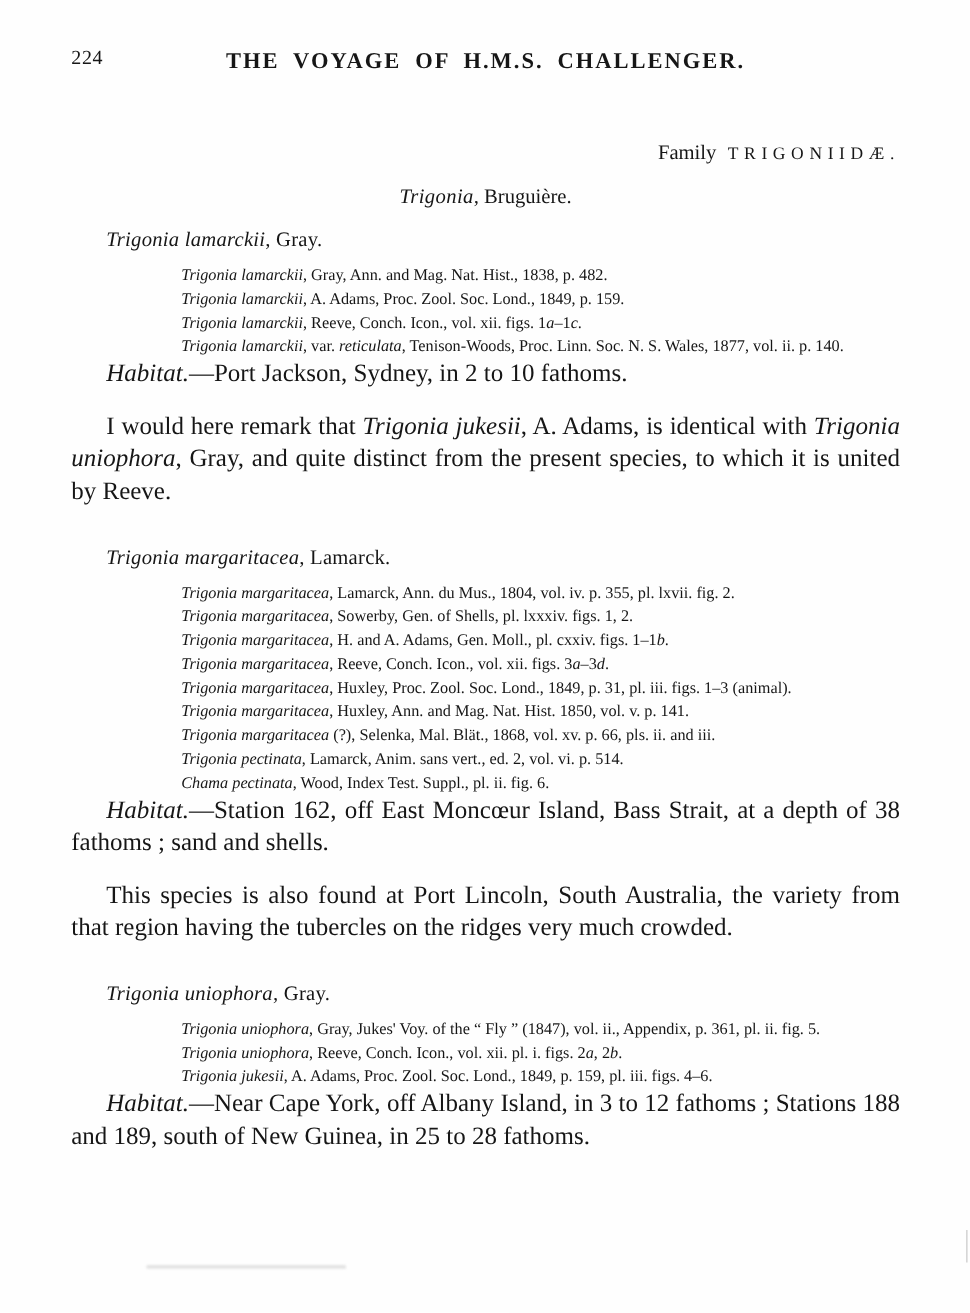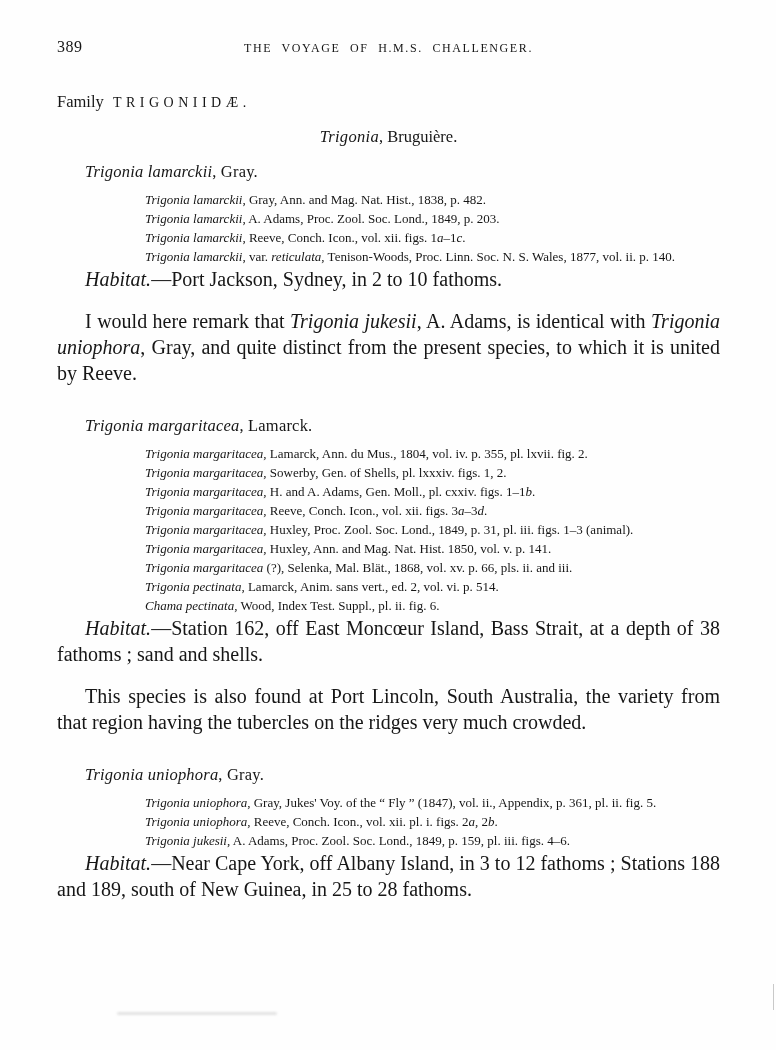--- a/index.html
+++ b/index.html
@@ -25,28 +25,29 @@
     text-align: center;
   }
   .page-num {
     position: absolute;
     left: 0;
     top: 0;
     font-size: 16px;
     letter-spacing: 0.5px;
   }
   .head-title {
-    font-size: 12px;
+    font-size: 18px;
     letter-spacing: 1.6px;
     word-spacing: 5px;
+    font-weight: bold;
   }
   
   .family-heading {
-    text-align: left;
-    margin-top: 32px;
+    text-align: right;
+    margin-top: 52px;
     font-size: 16.5px;
   }
   .spaced-caps {
     letter-spacing: 4.5px;
     font-size: 14px;
     margin-left: 5px;
   }
   .genus-heading {
     text-align: center;
     margin-top: 15px;
@@ -101,39 +102,39 @@
     filter: blur(1px);
     border-radius: 2px;
   }
 </style>
 </head>
 <body>
 
 <div class="page">
 
   <header class="running-head">
-    <span class="page-num">389</span>
+    <span class="page-num">224</span>
     <span class="head-title">THE VOYAGE OF H.M.S. CHALLENGER.</span>
   </header>
 
   <div class="family-heading">
     <span>Family</span>
     <span class="spaced-caps">TRIGONIIDÆ.</span>
   </div>
 
   <div class="genus-heading">
     <i>Trigonia</i><span>, Bruguière.</span>
   </div>
 
   <main id="sections-host">
   <section class="species-section">
     <h3 class="species-heading"><i>Trigonia lamarckii</i><span>, Gray.</span></h3>
     <div class="synonymy">
           <div class="ref"><i>Trigonia lamarckii</i><span>, Gray, Ann. and Mag. Nat. Hist., 1838, p. 482.</span></div>
-          <div class="ref"><i>Trigonia lamarckii</i><span>, A. Adams, Proc. Zool. Soc. Lond., 1849, p. 203.</span></div>
+          <div class="ref"><i>Trigonia lamarckii</i><span>, A. Adams, Proc. Zool. Soc. Lond., 1849, p. 159.</span></div>
           <div class="ref"><i>Trigonia lamarckii</i><span>, Reeve, Conch. Icon., vol. xii. figs. 1</span><i>a</i><span>–1</span><i>c</i><span>.</span></div>
           <div class="ref"><i>Trigonia lamarckii</i><span>, var. </span><i>reticulata</i><span>, Tenison-Woods, Proc. Linn. Soc. N. S. Wales, 1877, vol. ii. p. 140.</span></div>
         </div>
     <div class="paragraphs">
           <p class="para habitat"><i>Habitat.</i><span>—Port Jackson, Sydney, in 2 to 10 fathoms.</span></p>
           <p class="para note"><span>I would here remark that </span><i>Trigonia jukesii</i><span>, A. Adams, is identical with </span><i>Trigonia uniophora</i><span>, Gray, and quite distinct from the present species, to which it is united by Reeve.</span></p>
         </div>
   </section>
 
   <section class="species-section">

